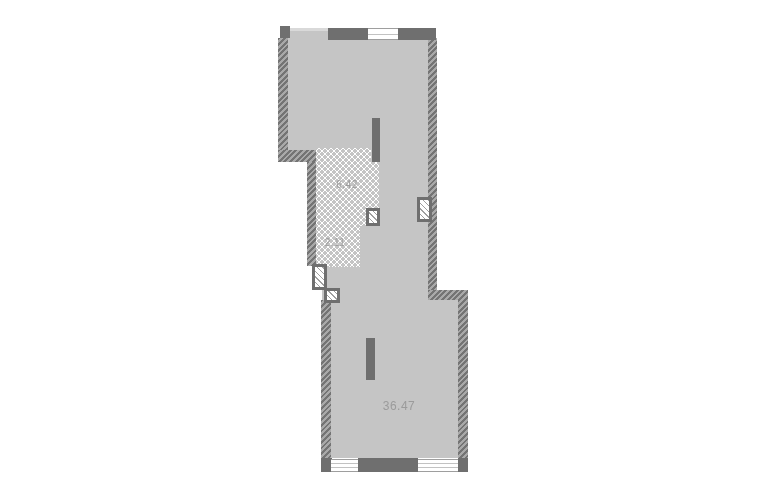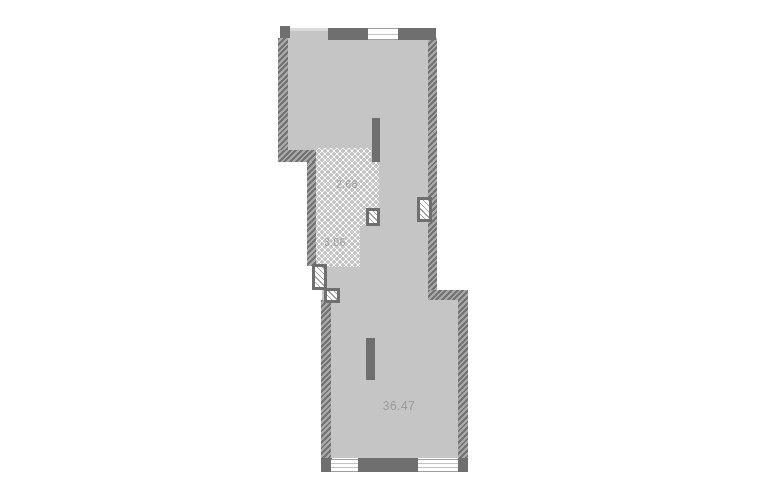--- a/index.html
+++ b/index.html
@@ -92,17 +92,17 @@
   </div>
 
   <div class="abs wall" style="left:372px;top:118px;width:8px;height:44px;"></div>
   <div class="abs wall" style="left:366px;top:338px;width:9px;height:42px;"></div>
 
   <div class="abs vent" style="left:312px;top:264px;width:15px;height:26px;"></div>
   <div class="abs vent" style="left:324px;top:288px;width:16px;height:15px;"></div>
   <div class="abs vent" style="left:366px;top:208px;width:14px;height:18px;"></div>
   <div class="abs vent" style="left:417px;top:197px;width:15px;height:25px;"></div>
 
-  <div class="abs area-label" style="left:332px;top:180px;width:30px;font-size:10px;">2.68</div>
-  <div class="abs area-label" style="left:320px;top:238px;width:30px;font-size:10px;">3.06</div>
+  <div class="abs area-label" style="left:332px;top:180px;width:30px;font-size:10px;">6.42</div>
+  <div class="abs area-label" style="left:320px;top:238px;width:30px;font-size:10px;">2.11</div>
   <div class="abs area-label" style="left:374px;top:400px;width:50px;font-size:12px;">36.47</div>
 
 </div>
 
 </body></html>

